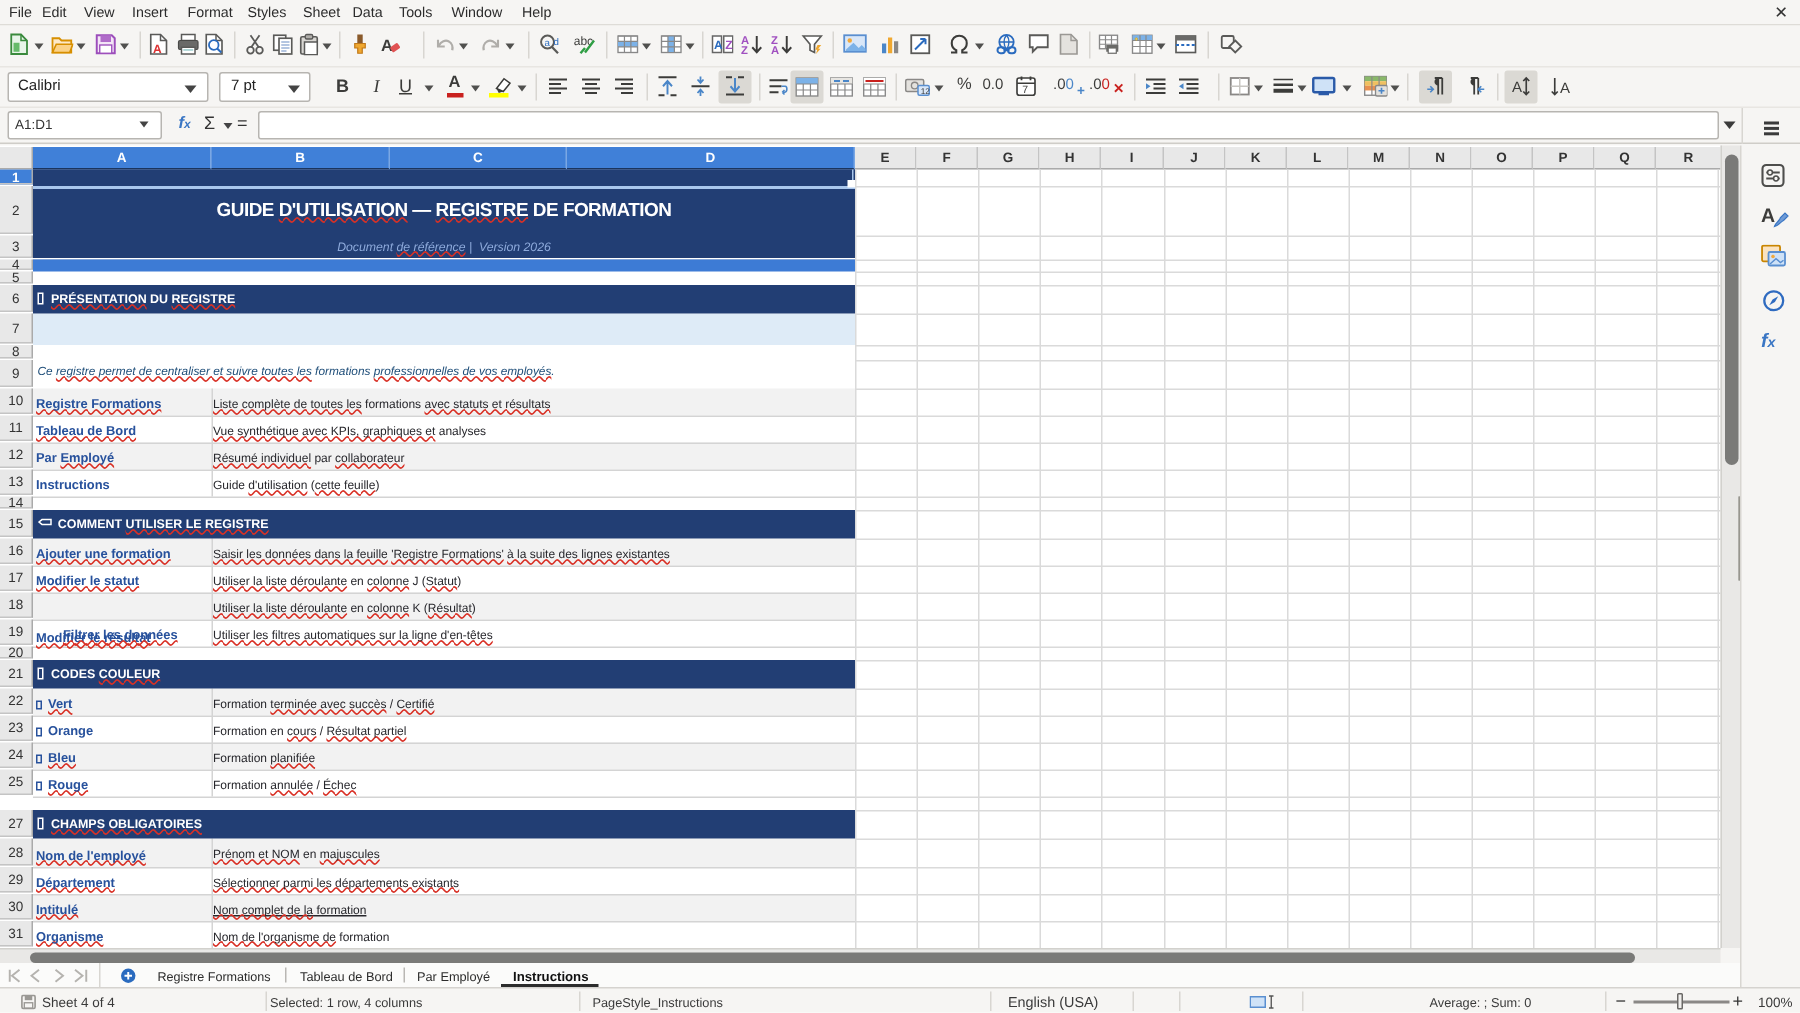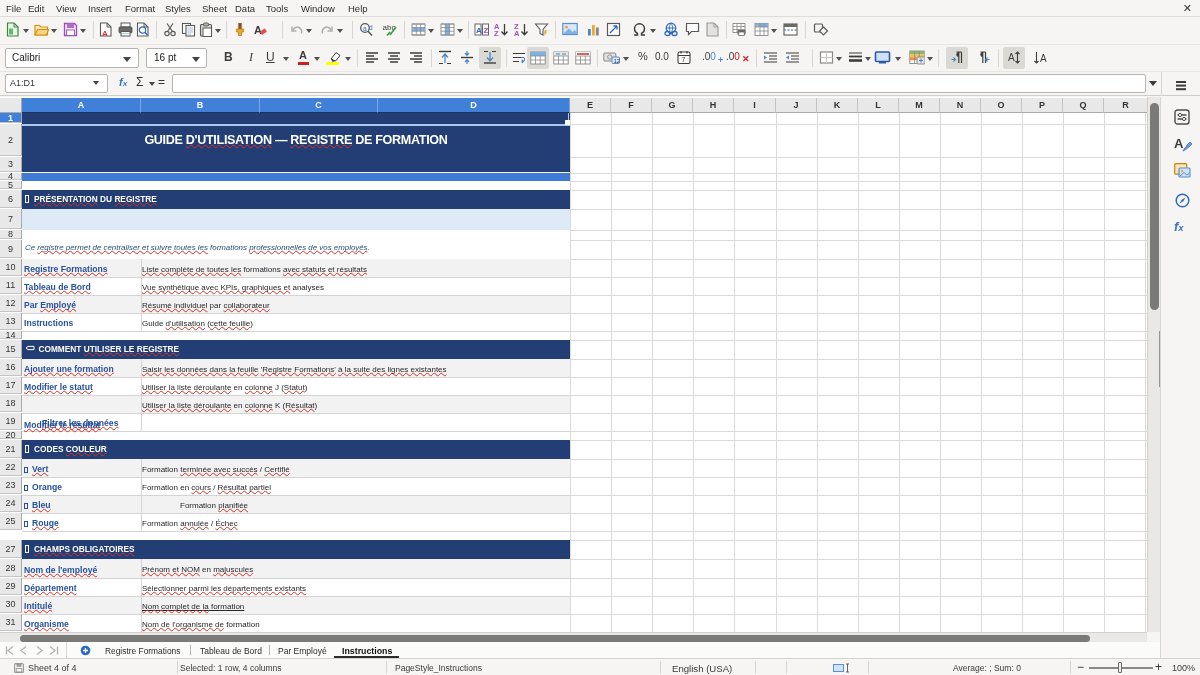--- a/index.html
+++ b/index.html
@@ -233,21 +233,21 @@
       <rect x="1.5" y="2" width="8" height="8" rx="1" fill="none" stroke="#5a5a58" stroke-width="1.2"></rect>
       <path d="M10.5 5 L14.5 9 L10.5 13 L6.5 9 Z" fill="#f6f5f3" stroke="#5a5a58" stroke-width="1.2"></path>
     </svg>
   </div>
   <div id="tb2">
     <div class="inbox" style="left:5px;top:2.5px;width:134px;height:20px;">
       <span style="position:absolute;left:6px;top:3px;font-size:10px;color:#222;">Calibri</span>
       <div style="position:absolute;right:7px;top:8px;width:0;height:0;border-left:4px solid transparent;border-right:4px solid transparent;border-top:5px solid #444;"></div>
     </div>
     <div class="inbox" style="left:146px;top:2.5px;width:61px;height:20px;">
-      <span style="position:absolute;left:7px;top:3px;font-size:10px;color:#222;">16 pt</span>
+      <span style="position:absolute;left:7px;top:3px;font-size:10px;color:#222;">7 pt</span>
       <div style="position:absolute;right:6px;top:8px;width:0;height:0;border-left:4px solid transparent;border-right:4px solid transparent;border-top:5px solid #444;"></div>
     </div>
     <span class="abs" style="left:224px;top:5px;font-weight:bold;font-size:12px;color:#3c3c3a;">B</span>
     <span class="abs" style="left:249px;top:5px;font-style:italic;font-size:12px;font-family:'Liberation Serif',serif;color:#3c3c3a;">I</span>
     <span class="abs" style="left:266px;top:5px;font-size:12px;color:#3c3c3a;text-decoration:underline;">U</span>
     <div class="dda" style="left:283px;top:12px"></div>
     <span class="abs" style="left:299px;top:4px;font-weight:bold;font-size:11px;color:#3c3c3a;">A</span>
     <div class="abs" style="left:298px;top:16.5px;width:11px;height:3px;background:#c9211e;"></div>
     <div class="dda" style="left:314px;top:12px"></div>
     <svg class="icon" style="left:327px;top:5px" width="16" height="15" viewBox="0 0 16 15">
@@ -532,47 +532,49 @@
       <div class="abs" style="left:22px;top:517px;width:548px;height:1px;background:#d4d4d4;"></div>
     </div>
     <div id="advlines">
       <div class="gl-v" style="left:141px;top:162px;height:72px;background:#d4d4d4;"></div>
       <div class="gl-v" style="left:141px;top:262px;height:72px;background:#d4d4d4;"></div>
       <div class="gl-v" style="left:141px;top:362px;height:72px;background:#d4d4d4;"></div>
       <div class="gl-v" style="left:141px;top:462px;height:73px;background:#d4d4d4;"></div>
     </div>
 
     <div class="band" style="top:27px;height:33px;line-height:33px;text-align:center;color:#fff;font-weight:bold;font-size:12.6px;letter-spacing:-0.33px;">GUIDE <span class="sq">D'UTILISATION</span> — <span class="sq">REGISTRE</span> DE FORMATION</div>
+    <div class="band" style="top:60px;height:15px;line-height:15px;text-align:center;color:#8eaadb;font-style:italic;font-size:8.2px;">Document <span class="sq">de référence</span> | &nbsp;Version 2026</div>
     <div class="hdrband" style="top:93px;height:19px;line-height:19px;"><span style="margin-left:2.5px"><span class="tofu"></span><span class="sq">PRÉSENTATION</span> DU <span class="sq">REGISTRE</span></span></div>
     <div class="band" style="top:112px;height:21px;line-height:21px;color:#1f4e79;font-style:italic;font-size:7.9px;padding-left:3px;margin-top:28px;">Ce <span class="sq">registre permet de centraliser et suivre toutes les</span> formations <span class="sq">professionnelles de vos employés</span>.</div>
     <div class="lbl" style="top:162px;height:18px;line-height:21px;"><span class="sq">Registre Formations</span></div>
     <div class="val" style="top:162px;height:18px;line-height:21px;"><span class="sq">Liste complète de toutes les</span> formations <span class="sq">avec statuts et résultats</span></div>
     <div class="lbl" style="top:180px;height:18px;line-height:21px;"><span class="sq">Tableau de Bord</span></div>
     <div class="val" style="top:180px;height:18px;line-height:21px;"><span class="sq">Vue synthétique avec KPIs, graphiques et</span> analyses</div>
     <div class="lbl" style="top:198px;height:18px;line-height:21px;">Par <span class="sq">Employé</span></div>
     <div class="val" style="top:198px;height:18px;line-height:21px;"><span class="sq">Résumé individuel</span> par <span class="sq">collaborateur</span></div>
     <div class="lbl" style="top:216px;height:18px;line-height:21px;">Instructions</div>
     <div class="val" style="top:216px;height:18px;line-height:21px;">Guide <span class="sq">d'utilisation</span> (<span class="sq">cette feuille</span>)</div>
     <div class="hdrband" style="top:243px;height:19px;line-height:19px;"><span style="margin-left:2.5px"><svg width="10" height="8" viewBox="0 0 10 8" style="margin-right:4px">
           <path d="M1 4 L3 2.4 L9 2.4 L9 5.6 L3 5.6 Z" fill="none" stroke="#fff" stroke-width="1"></path>
         </svg>COMMENT <span class="sq">UTILISER LE REGISTRE</span></span></div>
     <div class="lbl" style="top:262px;height:18px;line-height:21px;"><span class="sq">Ajouter une formation</span></div>
     <div class="val" style="top:262px;height:18px;line-height:21px;"><span class="sq">Saisir les données dans la feuille</span> <span class="sq">'Registre Formations'</span> <span class="sq">à la suite des lignes existantes</span></div>
     <div class="lbl" style="top:280px;height:18px;line-height:21px;"><span class="sq">Modifier le statut</span></div>
     <div class="val" style="top:280px;height:18px;line-height:21px;"><span class="sq">Utiliser la liste déroulante</span> en <span class="sq">colonne</span> J (<span class="sq">Statut</span>)</div>
     <div class="lbl" style="top:298px;height:18px;line-height:21px;margin-top:20px;"><span class="sq">Modifier le résultat</span></div>
     <div class="val" style="top:298px;height:18px;line-height:21px;"><span class="sq">Utiliser la liste déroulante</span> en <span class="sq">colonne</span> K (<span class="sq">Résultat</span>)</div>
     <div class="lbl" style="top:316px;height:18px;line-height:21px;margin-left:18px;"><span class="sq">Filtrer les données</span></div>
+    <div class="val" style="top:316px;height:18px;line-height:21px;"><span class="sq">Utiliser les filtres automatiques sur la ligne d'en-têtes</span></div>
     <div class="hdrband" style="top:343px;height:19px;line-height:19px;"><span style="margin-left:2.5px"><span class="tofu"></span>CODES <span class="sq">COULEUR</span></span></div>
     <div class="lbl" style="top:362px;height:18px;line-height:21px;"><span class="tofu blue"></span><span class="sq">Vert</span></div>
     <div class="val" style="top:362px;height:18px;line-height:21px;">Formation <span class="sq">terminée avec succès</span> / <span class="sq">Certifié</span></div>
     <div class="lbl" style="top:380px;height:18px;line-height:21px;"><span class="tofu blue"></span>Orange</div>
     <div class="val" style="top:380px;height:18px;line-height:21px;">Formation en <span class="sq">cours</span> / <span class="sq">Résultat partiel</span></div>
     <div class="lbl" style="top:398px;height:18px;line-height:21px;"><span class="tofu blue"></span><span class="sq">Bleu</span></div>
-    <div class="val" style="top:398px;height:18px;line-height:21px;margin-left:38px;">Formation <span class="sq">planifiée</span></div>
+    <div class="val" style="top:398px;height:18px;line-height:21px;">Formation <span class="sq">planifiée</span></div>
     <div class="lbl" style="top:416px;height:18px;line-height:21px;"><span class="tofu blue"></span><span class="sq">Rouge</span></div>
     <div class="val" style="top:416px;height:18px;line-height:21px;">Formation <span class="sq">annulée</span> / <span class="sq">Échec</span></div>
     <div class="hdrband" style="top:443px;height:19px;line-height:19px;"><span style="margin-left:2.5px"><span class="tofu"></span><span class="sq">CHAMPS OBLIGATOIRES</span></span></div>
     <div class="lbl" style="top:462px;height:19px;line-height:22px;"><span class="sq">Nom de l'employé</span></div>
     <div class="val" style="top:462px;height:19px;line-height:22px;"><span class="sq">Prénom et NOM</span> en <span class="sq">majuscules</span></div>
     <div class="lbl" style="top:481px;height:18px;line-height:21px;"><span class="sq">Département</span></div>
     <div class="val" style="top:481px;height:18px;line-height:21px;"><span class="sq">Sélectionner parmi les départements existants</span></div>
     <div class="lbl" style="top:499px;height:18px;line-height:21px;"><span class="sq">Intitulé</span></div>
     <div class="val" style="top:499px;height:18px;line-height:21px;text-decoration:underline;"><span class="sq">Nom complet de la</span> formation</div>
     <div class="lbl" style="top:517px;height:18px;line-height:21px;"><span class="sq">Organisme</span></div>

